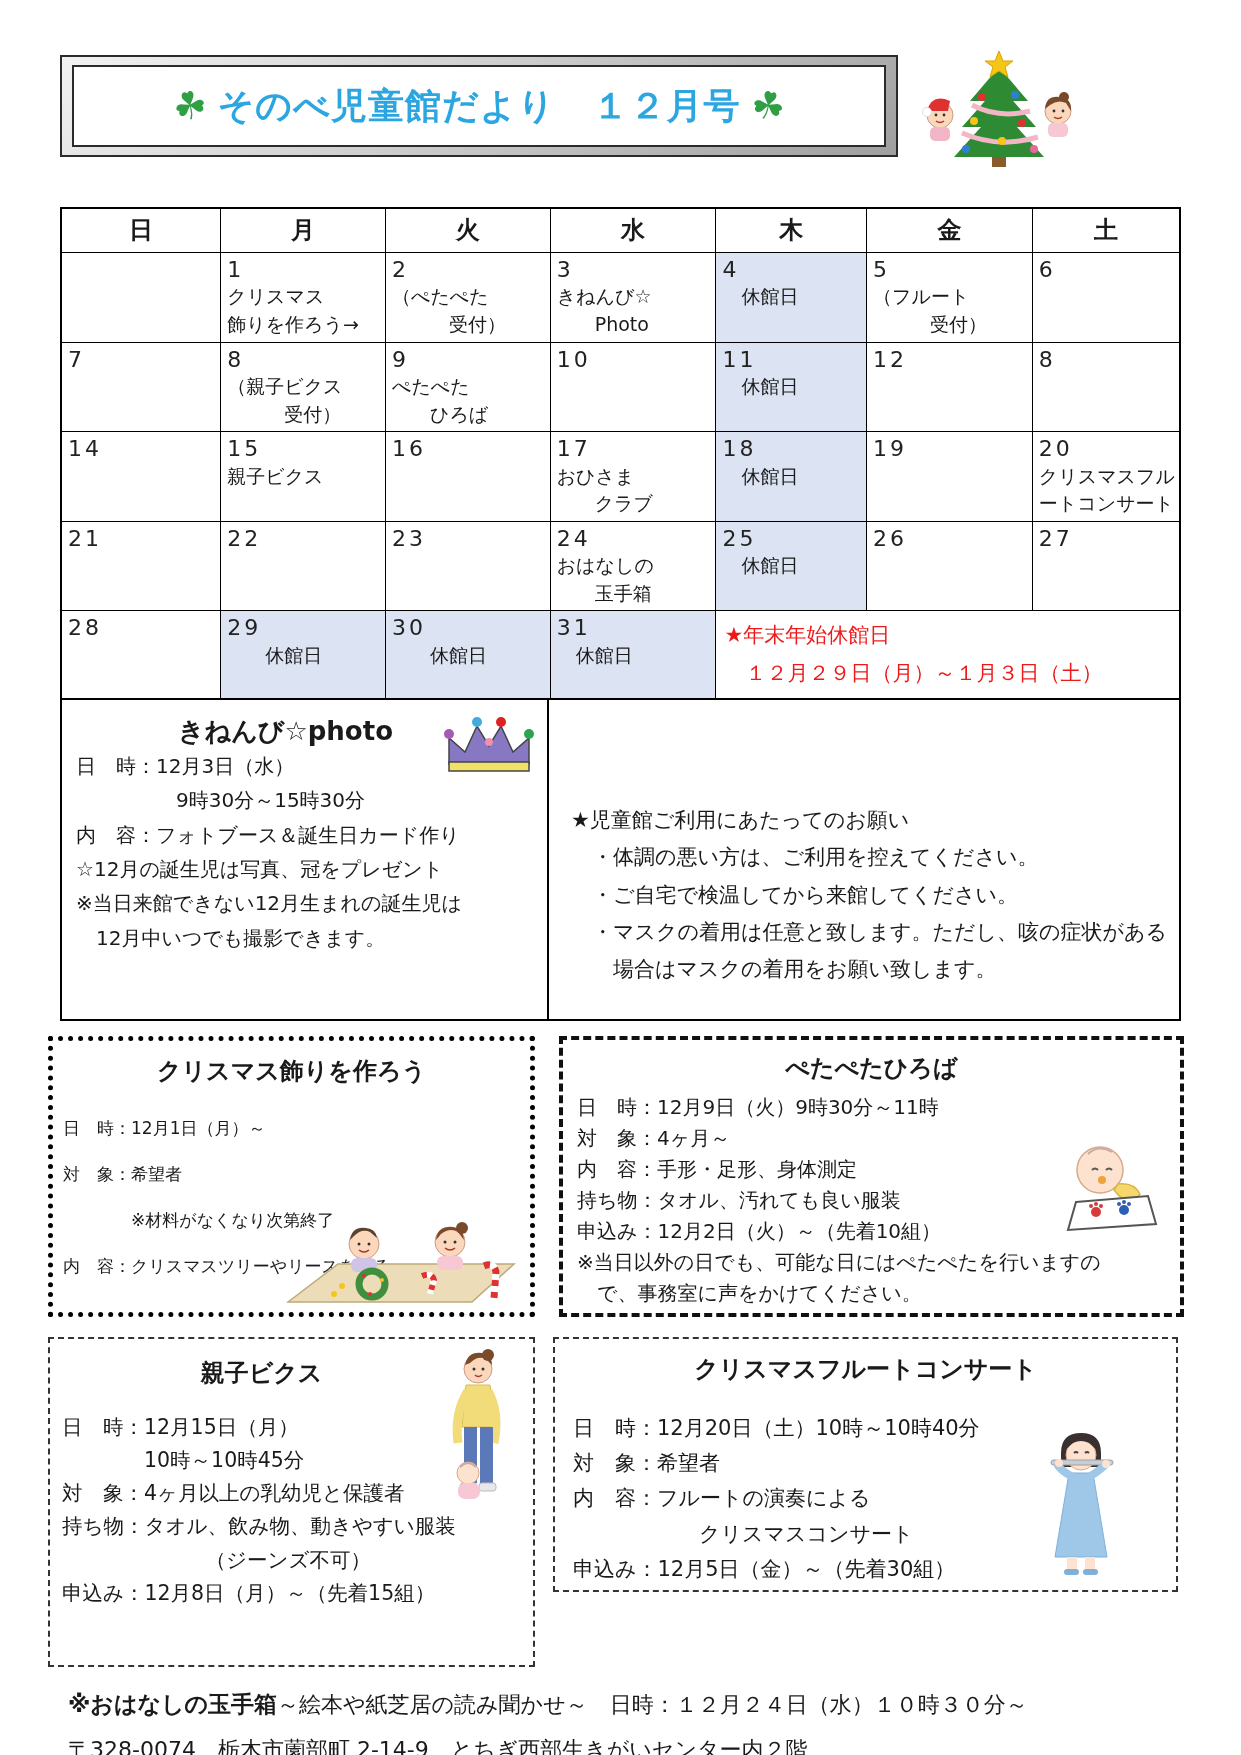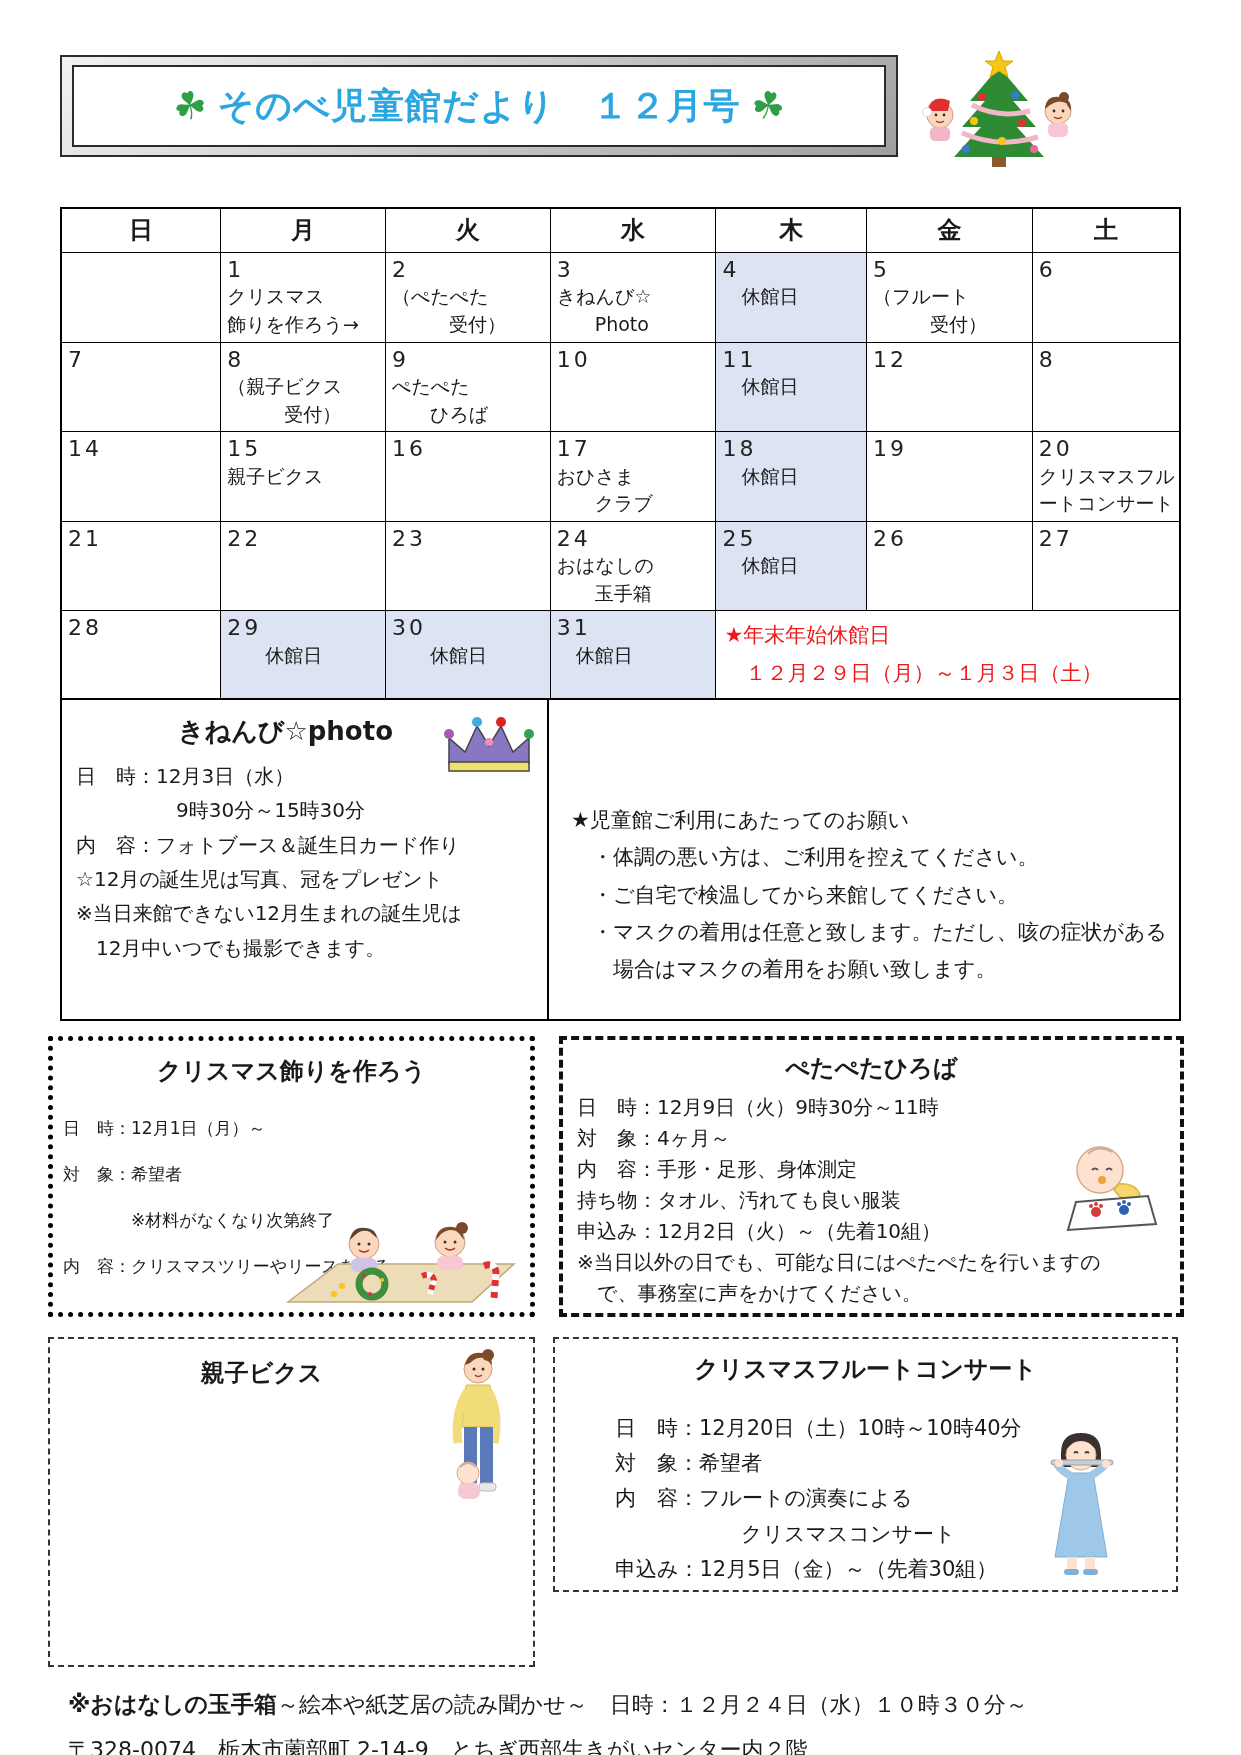--- a/index.html
+++ b/index.html
@@ -48,21 +48,21 @@
   tr.r4 td{height:82px;} tr.r5 td{height:88px;}
   td.cal-note{vertical-align:top; padding:6px 4px 0 8px; color:var(--red);}
   td.cal-note .nl{font-size:21px; line-height:1.8; white-space:nowrap;}
   
   .solid-row{display:flex; margin:-2px 60px 0 60px; width:1121px;}
   .box-kinenbi{
     width:489px; height:323px; border:2px solid #000; border-top:none;
     padding:12px 12px 0 14px; position:relative;
   }
   .box-kinenbi .box-title{
-    font-size:26px; font-weight:bold; text-align:center; margin:4px 70px 10px 30px;
+    font-size:26px; font-weight:bold; text-align:center; margin:4px 70px 0 30px;
   }
   .crown-illu{position:absolute; top:14px; right:10px;}
   .box-kinenbi .ln{font-size:20px; line-height:1.72; white-space:nowrap;}
   .box-onegai{
     width:632px; height:323px; border:2px solid #000; border-top:none; border-left:none;
     padding:104px 14px 0 22px;
   }
   .box-onegai .ln{font-size:21px; line-height:1.78; white-space:nowrap;}
   
   .dot-row1{display:flex; margin:15px 48px 0 48px; gap:24px;}
@@ -86,21 +86,21 @@
     padding:14px 12px; position:relative;
   }
   .box-bikusu .box-title{font-size:24px; font-weight:bold; text-align:center; margin:4px 60px 22px 0;}
   .box-bikusu .ln{font-size:20.5px; line-height:1.62; white-space:nowrap;}
   .mom-illu{position:absolute; top:8px; right:8px;}
   .box-flute{
     width:625px; height:255px; border:2px dashed #333;
     padding:14px 18px; position:relative;
   }
   .box-flute .box-title{font-size:24px; font-weight:bold; text-align:center; margin-bottom:26px;}
-  .box-flute .ln{font-size:21px; line-height:1.68; white-space:nowrap;margin-left:42px;}
+  .box-flute .ln{font-size:21px; line-height:1.68; white-space:nowrap;}
   .flute-illu{position:absolute; top:88px; right:48px;}
   
   .footer{margin:22px 40px 0 68px;}
   .footer .f1{font-size:22px; margin-bottom:14px; white-space:nowrap;}
   .footer .f1 .b{font-weight:bold; font-size:23px;}
   .footer .f2,.footer .f3{font-size:22px; line-height:1.45; white-space:nowrap;}
 </style>
 </head>
 <body>
 
@@ -409,20 +409,28 @@
           <circle cx="76" cy="66" r="2"></circle>
           <circle cx="81" cy="68" r="2"></circle>
       </g>
     </svg>
   </div>
 </div>
 
 <div class="dot-row2">
   <div class="box-bikusu">
     <div class="box-title">親子ビクス</div>
+    <div>
+        <div class="ln">日　時：12月15日（月）</div>
+        <div class="ln">　　　　10時～10時45分</div>
+        <div class="ln">対　象：4ヶ月以上の乳幼児と保護者</div>
+        <div class="ln">持ち物：タオル、飲み物、動きやすい服装</div>
+        <div class="ln">　　　　　　　（ジーンズ不可）</div>
+        <div class="ln">申込み：12月8日（月）～（先着15組）</div>
+      </div>
     <svg class="mom-illu" width="95" height="170" viewBox="0 0 95 170">
       <circle cx="48" cy="22" r="14" fill="#fbd8bc" stroke="#c98"></circle>
       <path d="M35,18 Q38,4 52,6 Q62,8 62,18 L56,12 Q48,8 40,16 Z" fill="#7a4a2b"></path>
       <circle cx="58" cy="8" r="6" fill="#7a4a2b"></circle>
       <circle cx="44" cy="22" r="1.5" fill="#333"></circle>
         <circle cx="53" cy="22" r="1.5" fill="#333"></circle>
       <path d="M45,28 Q48,31 52,28" stroke="#a33" stroke-width="1.5" fill="none"></path>
       <path d="M36,38 L60,38 L66,80 L32,80 Z" fill="#f2dc7a" stroke="#d9bc4e"></path>
       <path d="M38,44 Q24,66 28,96" stroke="#f2dc7a" stroke-width="9" fill="none"></path>
       <path d="M58,44 Q70,66 64,96" stroke="#f2dc7a" stroke-width="9" fill="none"></path>

